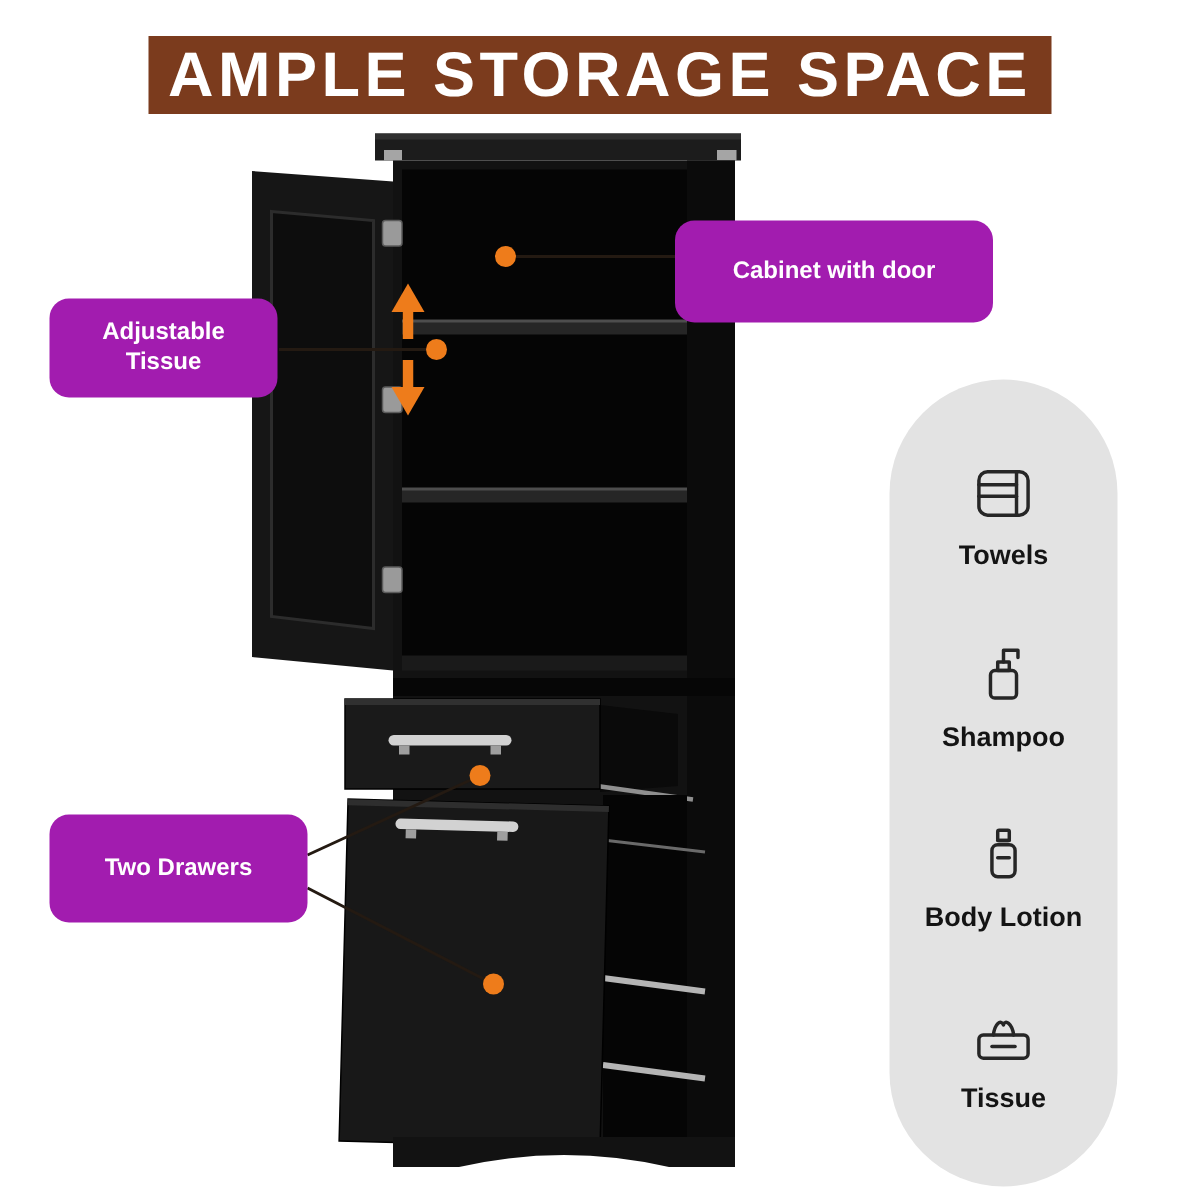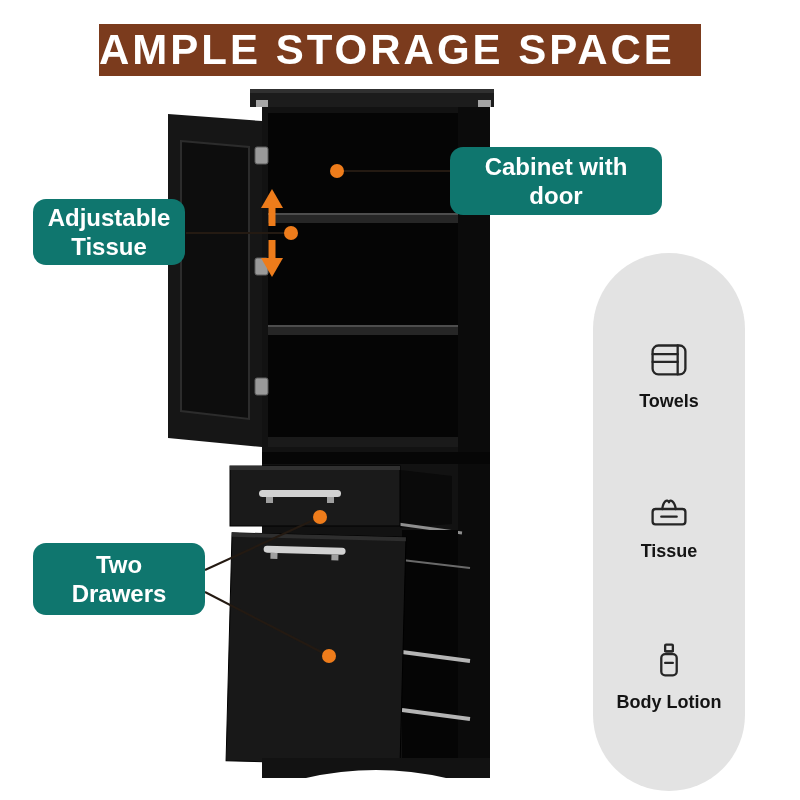--- a/index.html
+++ b/index.html
@@ -11,45 +11,45 @@
     overflow: hidden;
     font-family: "Liberation Sans", sans-serif;
   }
 
   
   .banner {
     position: absolute;
     left: 99px; top: 24px;
     width: 602px; height: 52px;
     background: #7b3b1d;
-    display: flex; align-items: center; 
+    display: flex; align-items: center; justify-content: center;
   }
   .banner-title {
     color: #ffffff;
     font-size: 42px;
     font-weight: bold;
     letter-spacing: 3px;
     white-space: nowrap;
   }
 
   
   .art {
     position: absolute;
     left: 0; top: 0;
     width: 800px; height: 800px;
     pointer-events: none;
   }
 
   
   .callout {
     position: absolute;
-    background: #0f766e;
+    background: #a21caf;
     color: #ffffff;
     font-weight: bold;
-    font-size: 24px;
+    font-size: 16px;
     line-height: 1.22;
     text-align: center;
     border-radius: 13px;
     display: flex;
     align-items: center;
     justify-content: center;
     box-sizing: border-box;
   }
   #callout-cabinet { left: 450px; top: 147px; width: 212px; height: 68px; padding: 0 12px; }
   #callout-shelf   { left: 33px;  top: 199px; width: 152px; height: 66px; padding: 0 10px; }
@@ -188,39 +188,49 @@
         <g class="icon-stroke">
           <rect x="11" y="14" width="34" height="30" rx="6"></rect>
           <line x1="11" y1="23" x2="37" y2="23"></line>
           <line x1="11" y1="31" x2="37" y2="31"></line>
           <line x1="37" y1="14" x2="37" y2="44"></line>
         </g>
       </svg>
       <span class="feature-label">Towels</span>
     </div>
 
-
-
-    <div class="feature">
-      <svg viewBox="0 0 56 56">
-        <g class="icon-stroke">
-          <rect x="11" y="28" width="34" height="16" rx="3"></rect>
-          <path d="M21,28 C22,20 26,17 28,21 C29,17 34,20 35,28"></path>
-          <line x1="20" y1="36" x2="36" y2="36"></line>
-        </g>
-      </svg>
-      <span class="feature-label">Tissue</span>
-    </div>
+    <div class="feature">
+      <svg viewBox="0 0 56 56">
+        <g class="icon-stroke">
+          <rect x="19" y="26" width="18" height="19" rx="3"></rect>
+          <rect x="24" y="20" width="8" height="6"></rect>
+          <path d="M28,20 V12 H38 V17"></path>
+        </g>
+      </svg>
+      <span class="feature-label">Shampoo</span>
+    </div>
+
 
     <div class="feature">
       <svg viewBox="0 0 56 56">
         <g class="icon-stroke">
           <rect x="20" y="22" width="16" height="22" rx="4"></rect>
           <rect x="24" y="12" width="8" height="7" rx="1"></rect>
           <line x1="24" y1="19" x2="32" y2="19"></line>
           <line x1="24" y1="31" x2="32" y2="31"></line>
         </g>
       </svg>
       <span class="feature-label">Body Lotion</span>
     </div>
 
+    <div class="feature">
+      <svg viewBox="0 0 56 56">
+        <g class="icon-stroke">
+          <rect x="11" y="28" width="34" height="16" rx="3"></rect>
+          <path d="M21,28 C22,20 26,17 28,21 C29,17 34,20 35,28"></path>
+          <line x1="20" y1="36" x2="36" y2="36"></line>
+        </g>
+      </svg>
+      <span class="feature-label">Tissue</span>
+    </div>
+
   </div>
 </div>
 
 </body></html>

